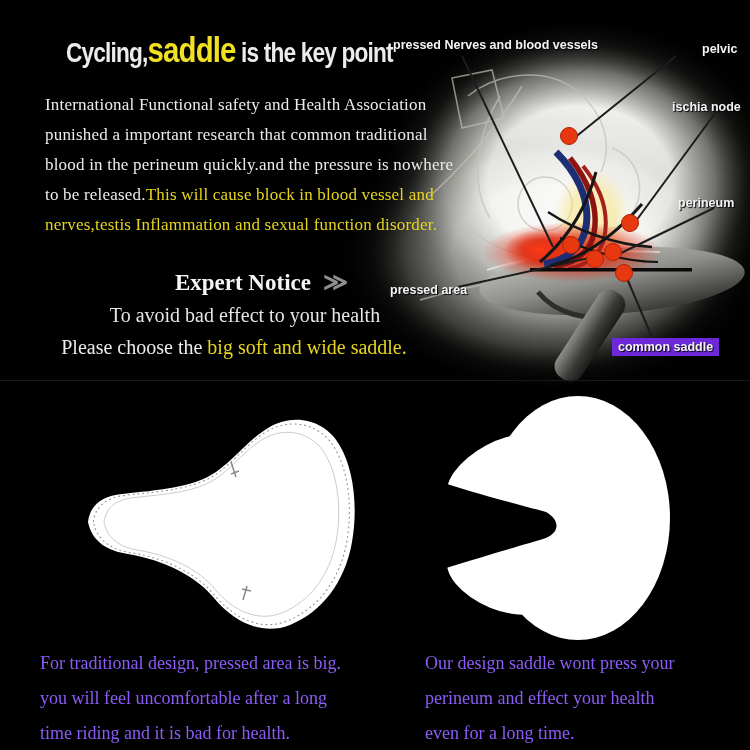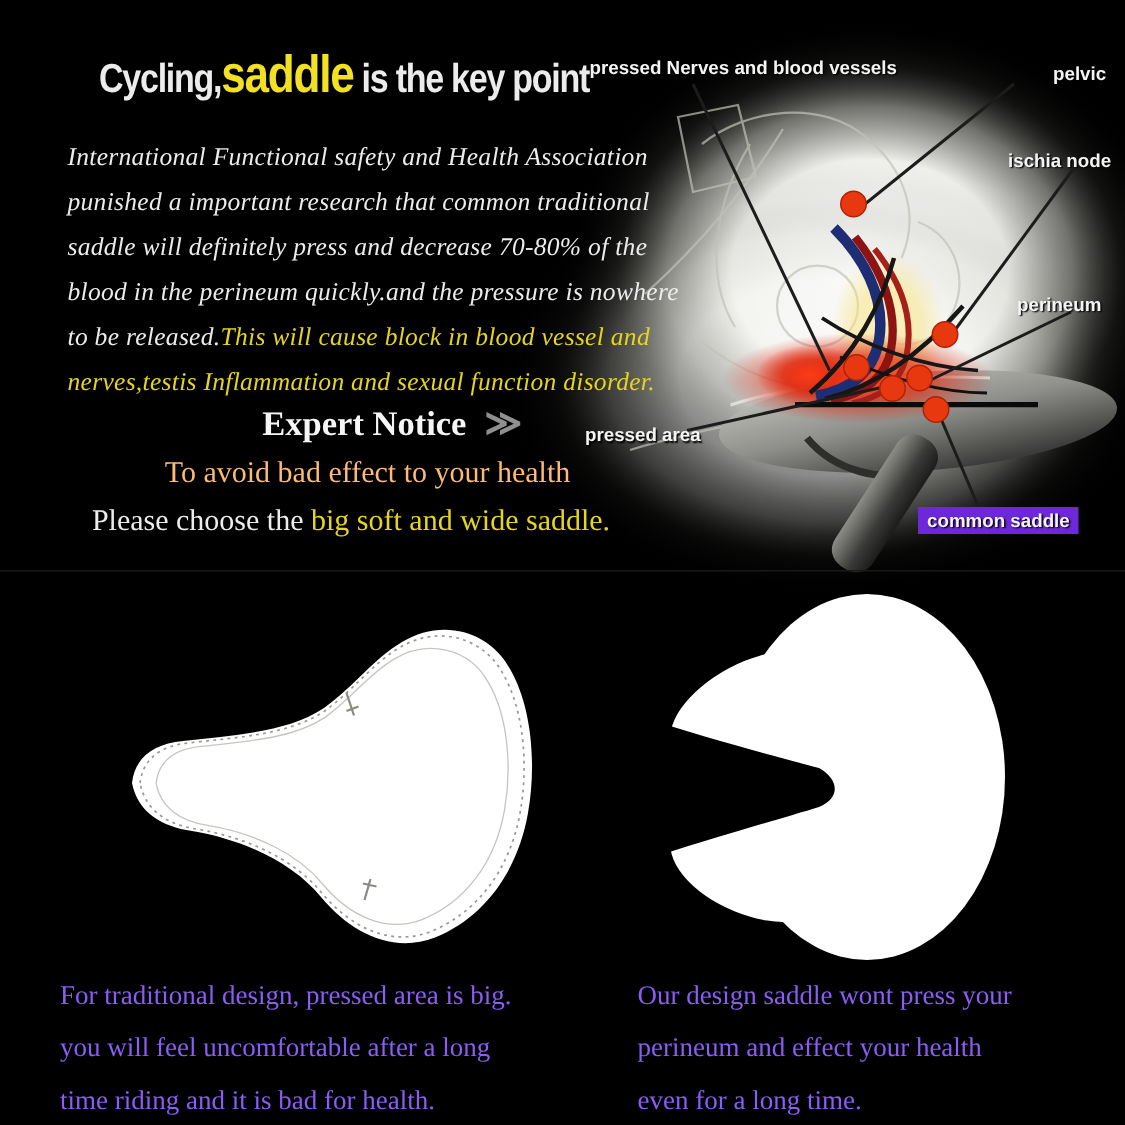--- a/index.html
+++ b/index.html
@@ -6,27 +6,27 @@
   .canvas{position:relative;width:750px;height:750px;background:#000;overflow:hidden;
           font-family:"Liberation Serif","DejaVu Serif",serif;}
   .abs{position:absolute;}
   
   .title{left:66px;top:30px;white-space:nowrap;font-family:"Liberation Sans","DejaVu Sans",sans-serif;
          font-weight:700;letter-spacing:-1px;transform:scaleX(0.84);transform-origin:left center;
          font-size:27px;color:#fff;text-shadow:2px 2px 2px #000;}
   .title .hl{font-size:35px;color:#f2e022;}
   
   .intro{left:45px;top:90px;width:440px;font-size:17px;color:#ececec;letter-spacing:.2px;}
-  .intro .ln{height:30px;line-height:30px;white-space:nowrap;font-style:italic;}
+  .intro .ln{height:30px;line-height:30px;white-space:nowrap;}
   .y{color:#e6d51e;}
   .w{color:#ececec;}
   
   .notice{left:60px;top:268px;width:400px;text-align:center;font-size:23px;color:#f5f5f5;white-space:nowrap;font-weight:bold;}
   .notice .chev{color:#8f8f8f;font-size:24px;margin-left:12px;letter-spacing:-3px;}
-  .advice1{left:45px;top:304px;width:400px;text-align:center;font-size:20px;color:#fdba74;white-space:nowrap;}
+  .advice1{left:45px;top:304px;width:400px;text-align:center;font-size:20px;color:#e5e5e5;white-space:nowrap;}
   .advice2{left:28px;top:336px;width:412px;text-align:center;font-size:20px;color:#f2f2f2;white-space:nowrap;}
   
   .dlabel{position:absolute;font-family:"Liberation Sans","DejaVu Sans",sans-serif;font-size:12.5px;
           font-weight:600;color:#f4f4f4;white-space:nowrap;text-shadow:1px 1px 1px #000;}
   .dlabel.backdrop{background:#6d28d9;padding:2px 6px;}
   .divider{left:0;top:380px;width:750px;height:1px;background:#191919;}
   
   .cap{font-size:18px;color:#8b5cf6;}
   .cap .ln{height:35px;line-height:35px;white-space:nowrap;}
   .cap-left{left:40px;top:646px;}
@@ -146,21 +146,20 @@
     </g>
   </svg>
 
   <h1 class="abs title" style="margin:0;">
     <span class="w">Cycling,</span><span class="hl">saddle</span><span class="w"> is the key point</span>
   </h1>
 
   <div class="abs intro">
     <div class="ln"><span class="w">International Functional safety and Health Association</span><span class="y"></span></div>
     <div class="ln"><span class="w">punished a important research that common traditional</span><span class="y"></span></div>
-    <div class="ln"><span class="w">saddle will definitely press and decrease 70-80% of the</span><span class="y"></span></div>
     <div class="ln"><span class="w">blood in the perineum quickly.and the pressure is nowhere</span><span class="y"></span></div>
     <div class="ln"><span class="w">to be released.</span><span class="y">This will cause block in blood vessel and</span></div>
     <div class="ln"><span class="w"></span><span class="y">nerves,testis Inflammation and sexual function disorder.</span></div>
   </div>
 
   <div class="abs notice">
     <span>Expert Notice</span><span class="chev">≫</span>
   </div>
   <div class="abs advice1">To avoid bad effect to your health</div>
   <div class="abs advice2">

